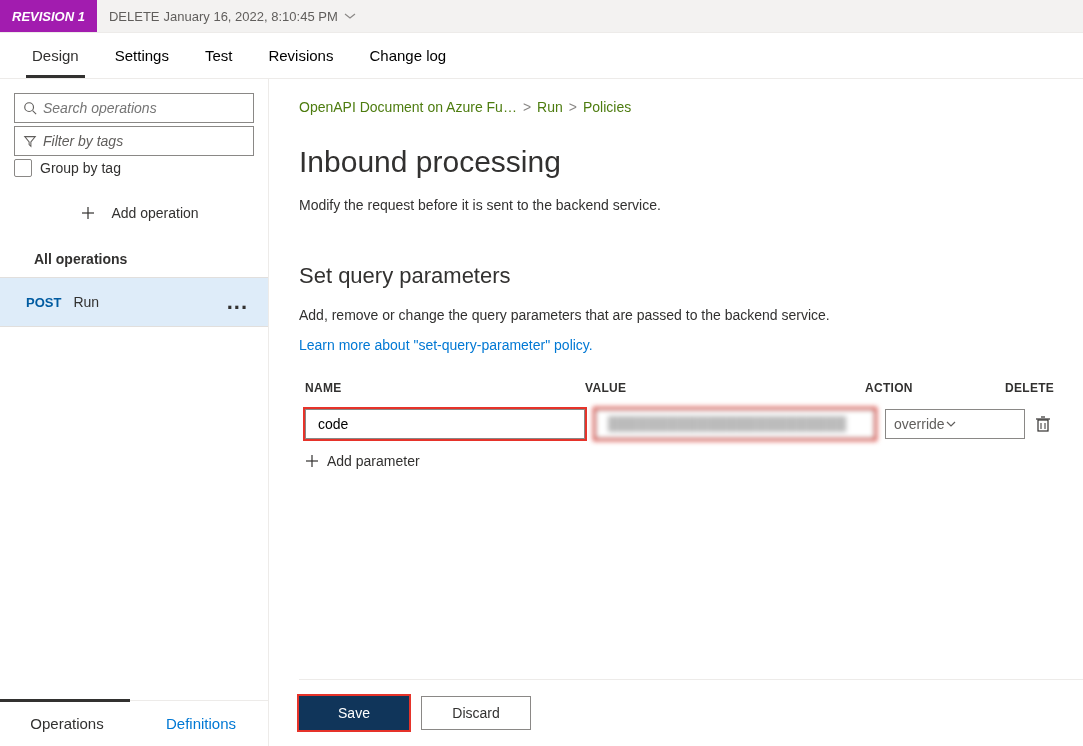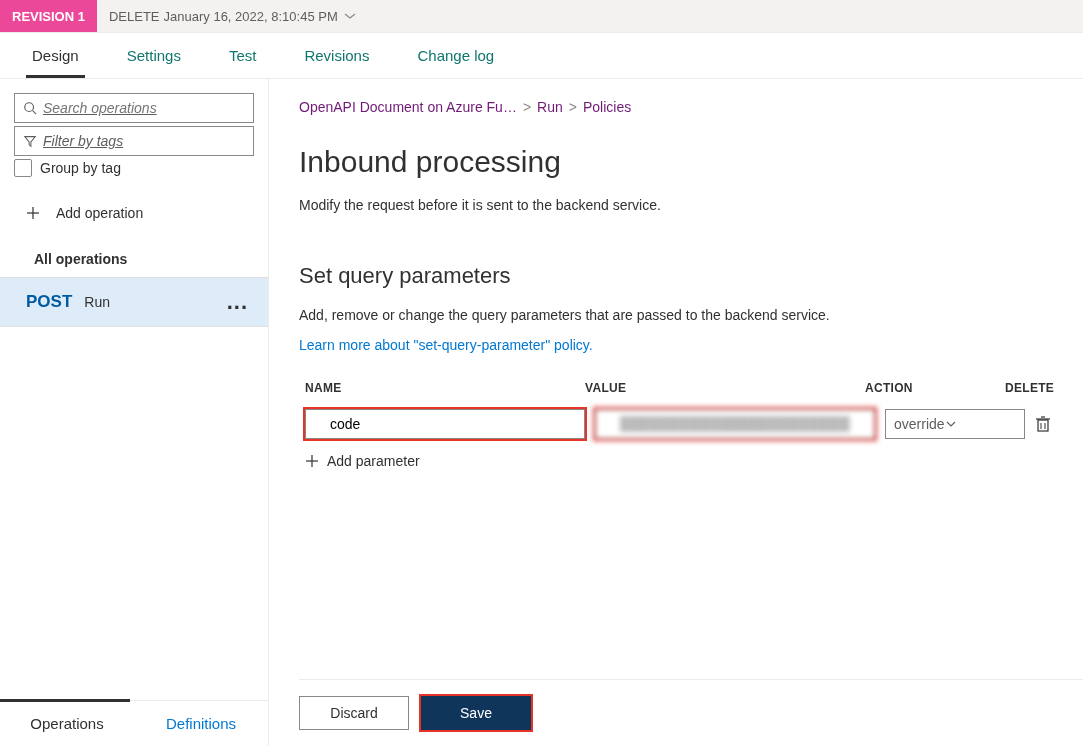--- a/index.html
+++ b/index.html
@@ -14,51 +14,52 @@
     }
     
     .revision-bar {
       height: 33px;
       background: #f3f2f1;
       border-bottom: 1px solid #edebe9;
       display: flex;
       align-items: stretch;
     }
     .revision-badge {
-      background: #ec4899;
+      background: #a21caf;
       color: #fff;
       font-weight: 600;
       padding: 0 12px;
       display: flex;
       align-items: center;
       font-size: 13px;
+      font-style: italic;
     }
     .revision-meta {
       color: #605e5c;
       padding: 0 12px;
       display: flex;
       align-items: center;
       gap: 4px;
       font-size: 13px;
     }
 
     
     .main-tabs {
       display: flex;
-      gap: 12px;
+      gap: 0;
       padding: 0 14px;
       border-bottom: 1px solid #edebe9;
       height: 46px;
       align-items: stretch;
     }
     .main-tab {
       padding: 0 18px;
       display: flex;
       align-items: center;
-      color: #0f766e;
+      color: #000000;
       cursor: pointer;
       position: relative;
       font-size: 15px;
     }
     .main-tab.active {
       color: #323130;
     }
     .main-tab.active::after {
       content: "";
       position: absolute;
@@ -92,59 +93,59 @@
       margin-bottom: 3px;
     }
     .search-box input, .filter-box span.ph {
       border: none;
       outline: none;
       font-style: italic;
       color: #605e5c;
       font-size: 14px;
       width: 100%;
       background: transparent;
-      text-decoration: underline;
     }
     .group-by {
       display: flex;
       align-items: center;
       gap: 8px;
       margin-top: 0;
     }
     .group-by .chk {
       width: 18px; height: 18px;
       border: 1px solid #8a8886;
       border-radius: 2px;
     }
     .add-op {
       padding: 20px 14px 10px 26px;
       display: flex;
       align-items: center;
       gap: 16px;
       cursor: pointer;
+      justify-content: center;
     }
     .all-ops {
       padding: 20px 14px 10px 26px;
       font-weight: 600;
       margin-left: 8px;
     }
     .op-item {
       height: 50px;
       background: #deecf9;
       border-top: 1px solid #e1dfdd;
       border-bottom: 1px solid #e1dfdd;
       display: flex;
       align-items: center;
       padding: 0 20px 0 26px;
       gap: 12px;
     }
     .op-method {
       color: #005ba1;
       font-weight: 700;
-      font-size: 17px;
+      font-size: 13px;
     }
     .op-name { color: #323130; }
     .op-dots {
       margin-left: auto;
       font-size: 22px;
       letter-spacing: 1px;
       cursor: pointer;
       line-height: 0.4;
       font-weight: 700;
     }
@@ -184,21 +185,21 @@
     }
     .breadcrumbs {
       display: flex;
       gap: 6px;
       align-items: center;
       color: #323130;
       font-size: 14px;
       margin-bottom: 30px;
     }
     .breadcrumbs .sep { color:#8a8886; }
-    .breadcrumbs .crumb-link { color:#701a75; }
+    .breadcrumbs .crumb-link { color:#4d7c0f; }
     .h1 {
       font-size: 30px;
       font-weight: 400;
       color: #323130;
       margin-bottom: 18px;
     }
     .desc {
       color: #323130;
       margin-bottom: 50px;
     }
@@ -229,21 +230,21 @@
       display: grid;
       grid-template-columns: 280px 280px 140px 60px;
       align-items: center;
       padding: 4px 6px;
       gap: 10px;
     }
     .p-input {
       height: 30px;
       border: 1px solid #8a8886;
       outline: 2px solid #e6332a;
-      padding: 0 24px;
+      padding: 0 12px;
       font-size: 14px;
     }
     .p-input.value{
       color:#bbb;
       font-style: normal;
       filter: blur(2.5px);
     }
     .action-select {
       height: 30px;
       border: 1px solid #8a8886;
@@ -415,17 +416,17 @@
           <svg width="14" height="14" viewBox="0 0 14 14">
               <line x1="7" y1="1" x2="7" y2="13" stroke="#323130" stroke-width="1.2"></line>
               <line x1="1" y1="7" x2="13" y2="7" stroke="#323130" stroke-width="1.2"></line>
             </svg>
         </span>
         <span>Add parameter</span>
       </div>
     </div>
 
     <div class="footer">
+      <div class="btn btn-primary">Save</div>
       <div class="btn btn-secondary">Discard</div>
-      <div class="btn btn-primary">Save</div>
     </div>
   </div>
 </div>
 
 </body></html>

